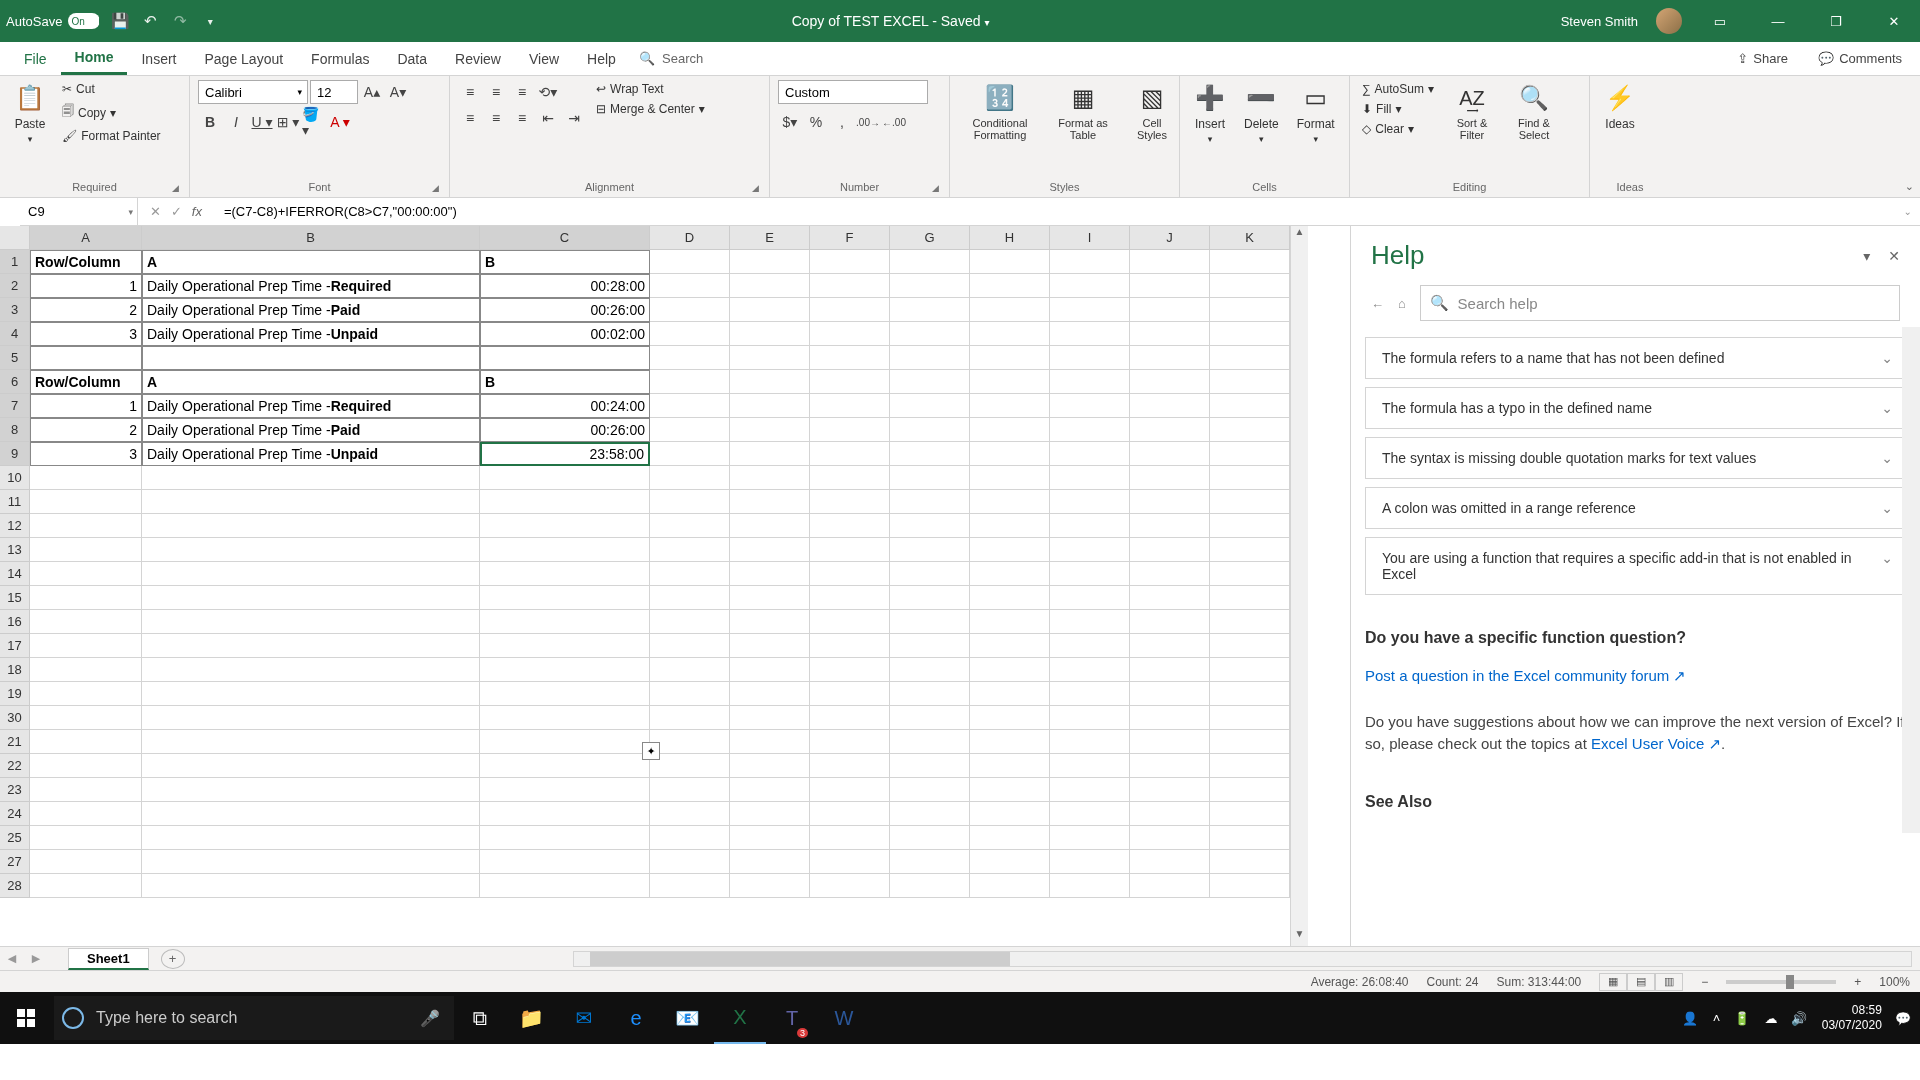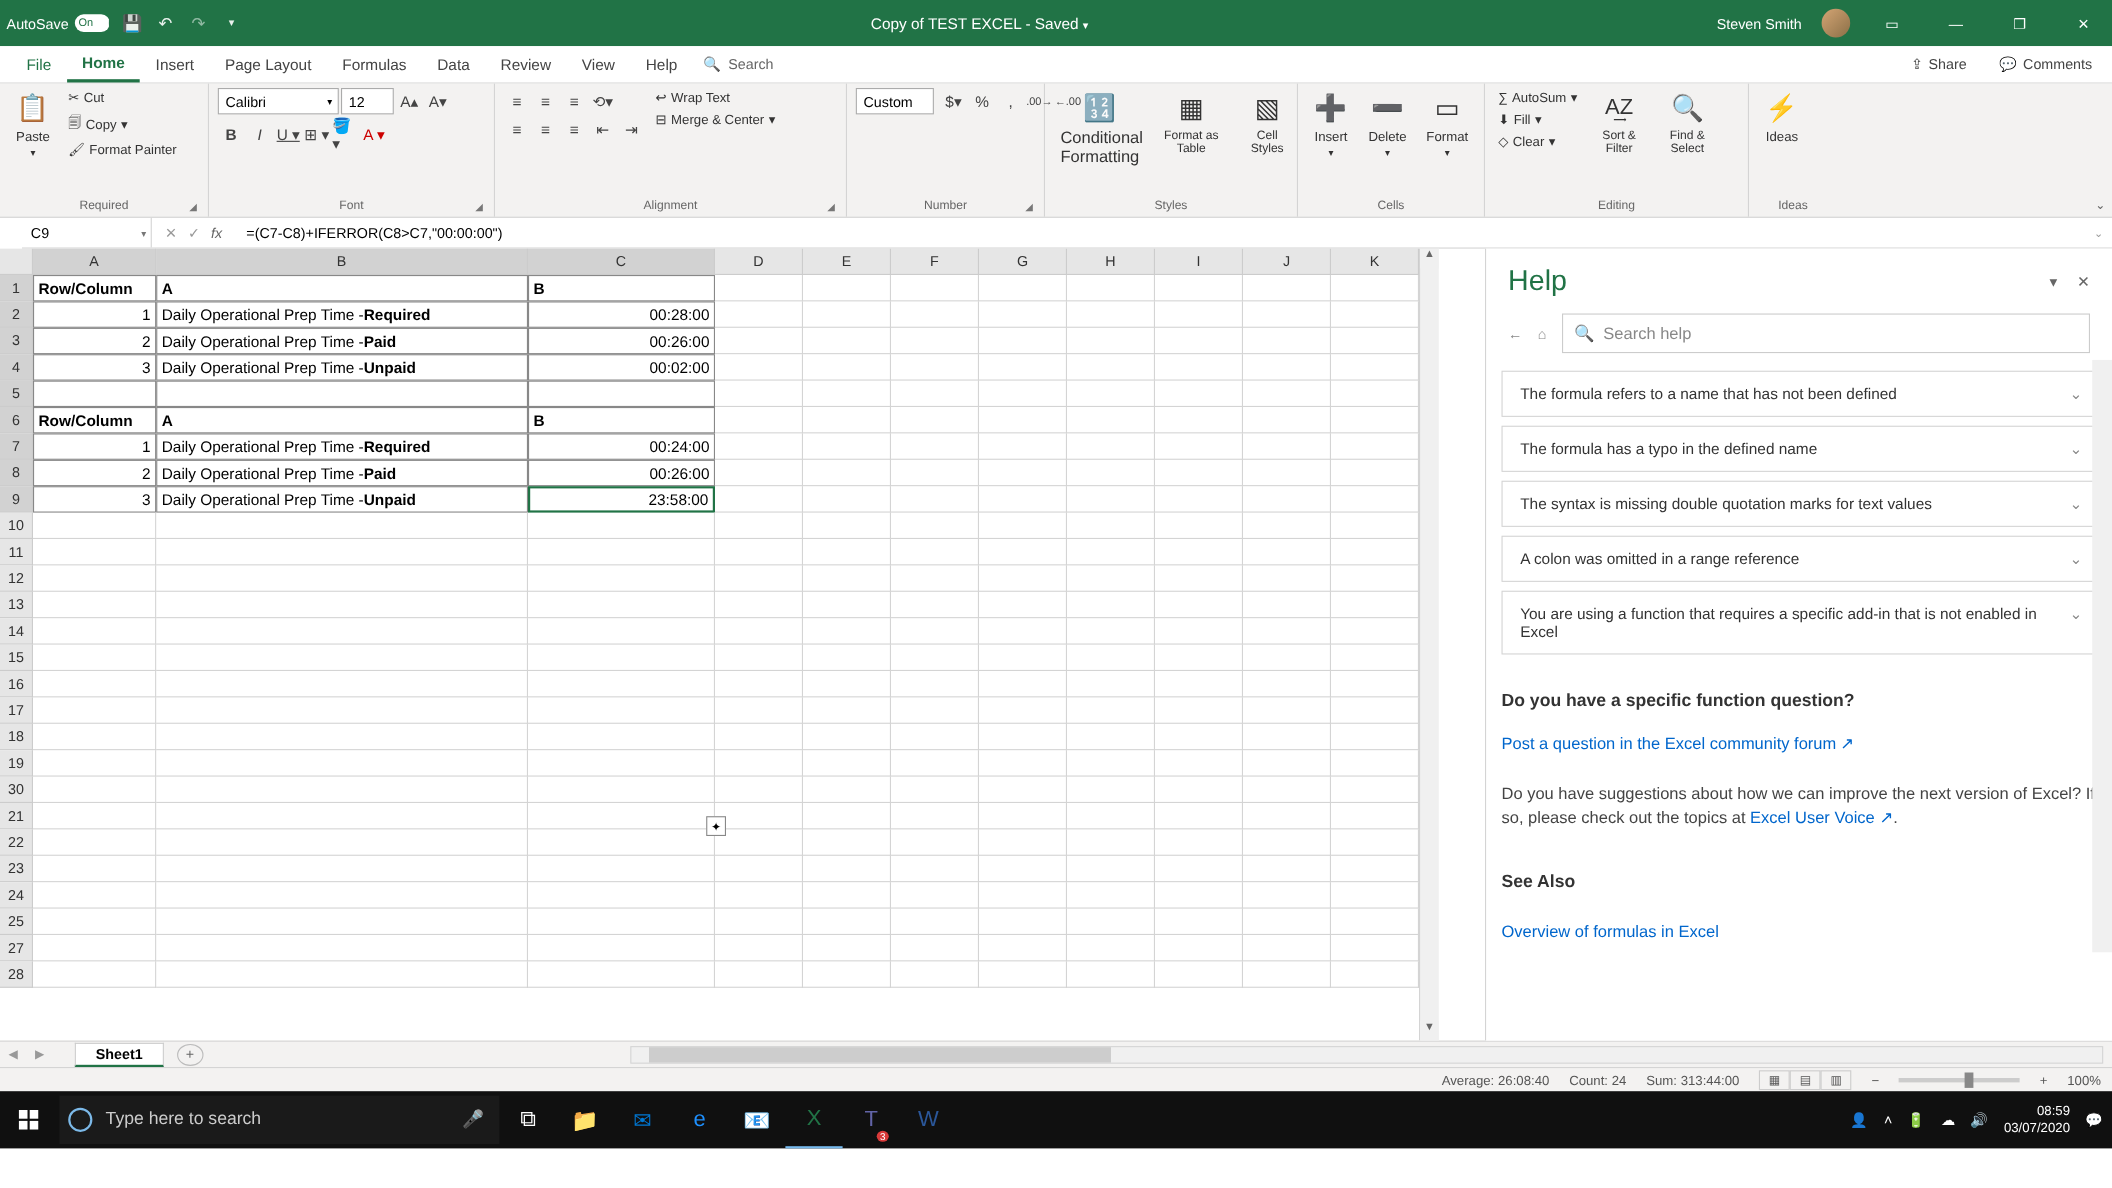--- a/index.html
+++ b/index.html
@@ -247,40 +247,40 @@
             <span>↩</span>
             <span>Wrap Text</span>
           </div>
         <div class="rbtn"><span>⊟</span><span>Merge &amp; Center</span> ▾</div>
       </div>
     </div>
     <div class="rgroup-label"><span>Alignment</span><span class="launcher">◢</span></div>
   </div>
 
   <div class="rgroup" style="width:180px">
-    <div class="rgroup-body" style="flex-direction:row;gap:6px">
+    <div class="rgroup-body" style="flex-direction:column;gap:6px">
       <div class="num-fmt">
           <span>Custom</span>
         </div>
       <div class="icon-row">
         <div class="icon-sm">$▾</div>
         <div class="icon-sm">%</div>
         <div class="icon-sm">,</div>
         <div class="icon-sm" style="font-size:10px">.00→</div>
         <div class="icon-sm" style="font-size:10px">←.00</div>
       </div>
     </div>
     <div class="rgroup-label"><span>Number</span><span class="launcher">◢</span></div>
   </div>
 
   <div class="rgroup" style="width:230px">
     <div class="rgroup-body">
       <div class="big-btn">
           <div class="big-icon">🔢</div>
-          <span style="font-size:15px;width:72px">Conditional Formatting</span>
+          <span style="font-size:11px;text-align:center;width:72px">Conditional Formatting</span>
         </div>
       <div class="big-btn">
           <div class="big-icon">▦</div>
           <span style="font-size:11px;text-align:center;width:58px">Format as Table</span>
         </div>
       <div class="big-btn">
           <div class="big-icon">▧</div>
           <span style="font-size:11px;text-align:center;width:44px">Cell Styles</span>
         </div>
     </div>
@@ -799,21 +799,20 @@
       <div class="help-item"><span>The formula has a typo in the defined name</span><span class="chev">⌄</span></div>
       <div class="help-item"><span>The syntax is missing double quotation marks for text values</span><span class="chev">⌄</span></div>
       <div class="help-item"><span>A colon was omitted in a range reference</span><span class="chev">⌄</span></div>
       <div class="help-item"><span>You are using a function that requires a specific add-in that is not enabled in Excel</span><span class="chev">⌄</span></div>
 
       <div class="help-q">Do you have a specific function question?</div>
       <div><span class="help-link">Post a question in the Excel community forum</span> <span class="help-link">↗</span></div>
       <div class="help-txt"><span>Do you have suggestions about how we can improve the next version of Excel? If so, please check out the topics at </span><span class="help-link">Excel User Voice</span> <span class="help-link">↗</span>.</div>
 
       <div class="help-q" style="margin-top:30px">See Also</div>
-      <div style="margin-top:8px"><span class="help-link">Overview of formulas in Excel</span></div>
       <div class="help-scroll"></div>
     </div>
   </div>
 </div>
 
 <div class="sheet-tabs">
   <div class="st-nav">◀</div>
   <div class="st-nav">▶</div>
   <div style="width:20px"></div>
   <div class="st-tab">Sheet1</div>

